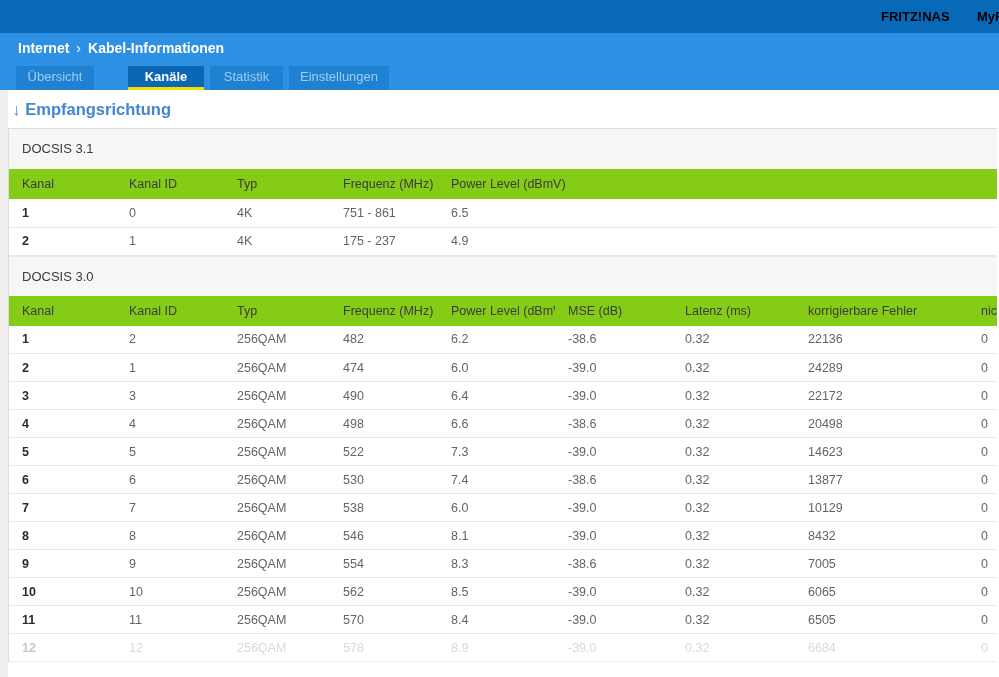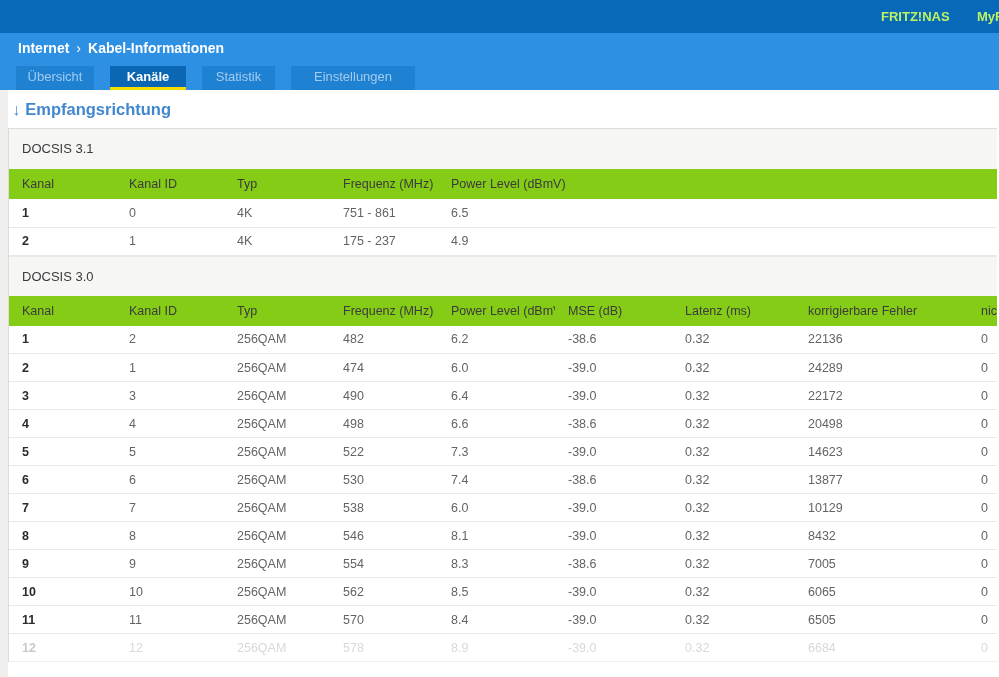--- a/index.html
+++ b/index.html
@@ -4,39 +4,39 @@
 <style>
   * { margin:0; padding:0; box-sizing:border-box; }
   html,body { width:999px; height:677px; overflow:hidden; background:#ffffff;
     font-family:"Liberation Sans","DejaVu Sans",sans-serif; }
 
   
   .topbar { position:relative; height:33px; background:#0769b8; color:#fff; }
   .topbar .title { position:absolute; left:18px; top:0; line-height:33px;
     font-size:19px; font-weight:bold; letter-spacing:.2px; }
   .topbar .navlink { position:absolute; top:0; line-height:33px; font-size:13px;
-    font-weight:600; color:#bef264; cursor:pointer; white-space:nowrap; }
+    font-weight:600; color:#000000; cursor:pointer; white-space:nowrap; }
   .topbar .navlink.nas { left:881px; }
   .topbar .navlink.myfritz { left:977px; }
 
   
   .crumbbar { height:30px; background:#2e90e3; color:#fff; font-size:14px;
     line-height:30px; padding-left:18px; font-weight:600; }
   .crumbbar .sep { margin:0 7px; font-weight:400; }
   .crumbbar .crumb { cursor:pointer;text-align:center; }
 
   
   .tabbar { height:27px; background:#2e90e3; display:flex; align-items:flex-end;
-    padding-left:16px; gap:16px; }
+    padding-left:16px; gap:6px; }
   .tab { height:24px; border:none; background:#1f81d2; color:#a3cbee;
     font-family:inherit; font-size:13px; cursor:pointer; padding:0 4px;
     border-bottom:3px solid transparent; line-height:20px; }
-  .tab.t0 { width:78px; } .tab.t1 { width:76px; } .tab.t2 { width:73px; } .tab.t3 { width:124px; }
+  .tab.t0 { width:78px; } .tab.t1 { width:76px; } .tab.t2 { width:73px; } .tab.t3 { width:100px; }
   .tab.active { background:#0b67b3; color:#fff; font-weight:bold;
-    border-bottom:3px solid #f5dd00; }
+    border-bottom:3px solid #f5dd00;margin-left:28px; }
 
   
   .content { position:relative; height:587px; background:#ffffff; }
   .left-strip { position:absolute; left:0; top:0; bottom:0; width:8px;
     background:#f0efed; }
   .right-strip { position:absolute; right:0; top:0; bottom:0; width:2px;
     background:#ffffff; z-index:5; }
   .section-heading { padding:10px 0 9px 12px; color:#4187cf; font-size:16.5px;
     font-weight:600; }
   .section-heading .arrow { margin-right:5px; font-weight:400; }

